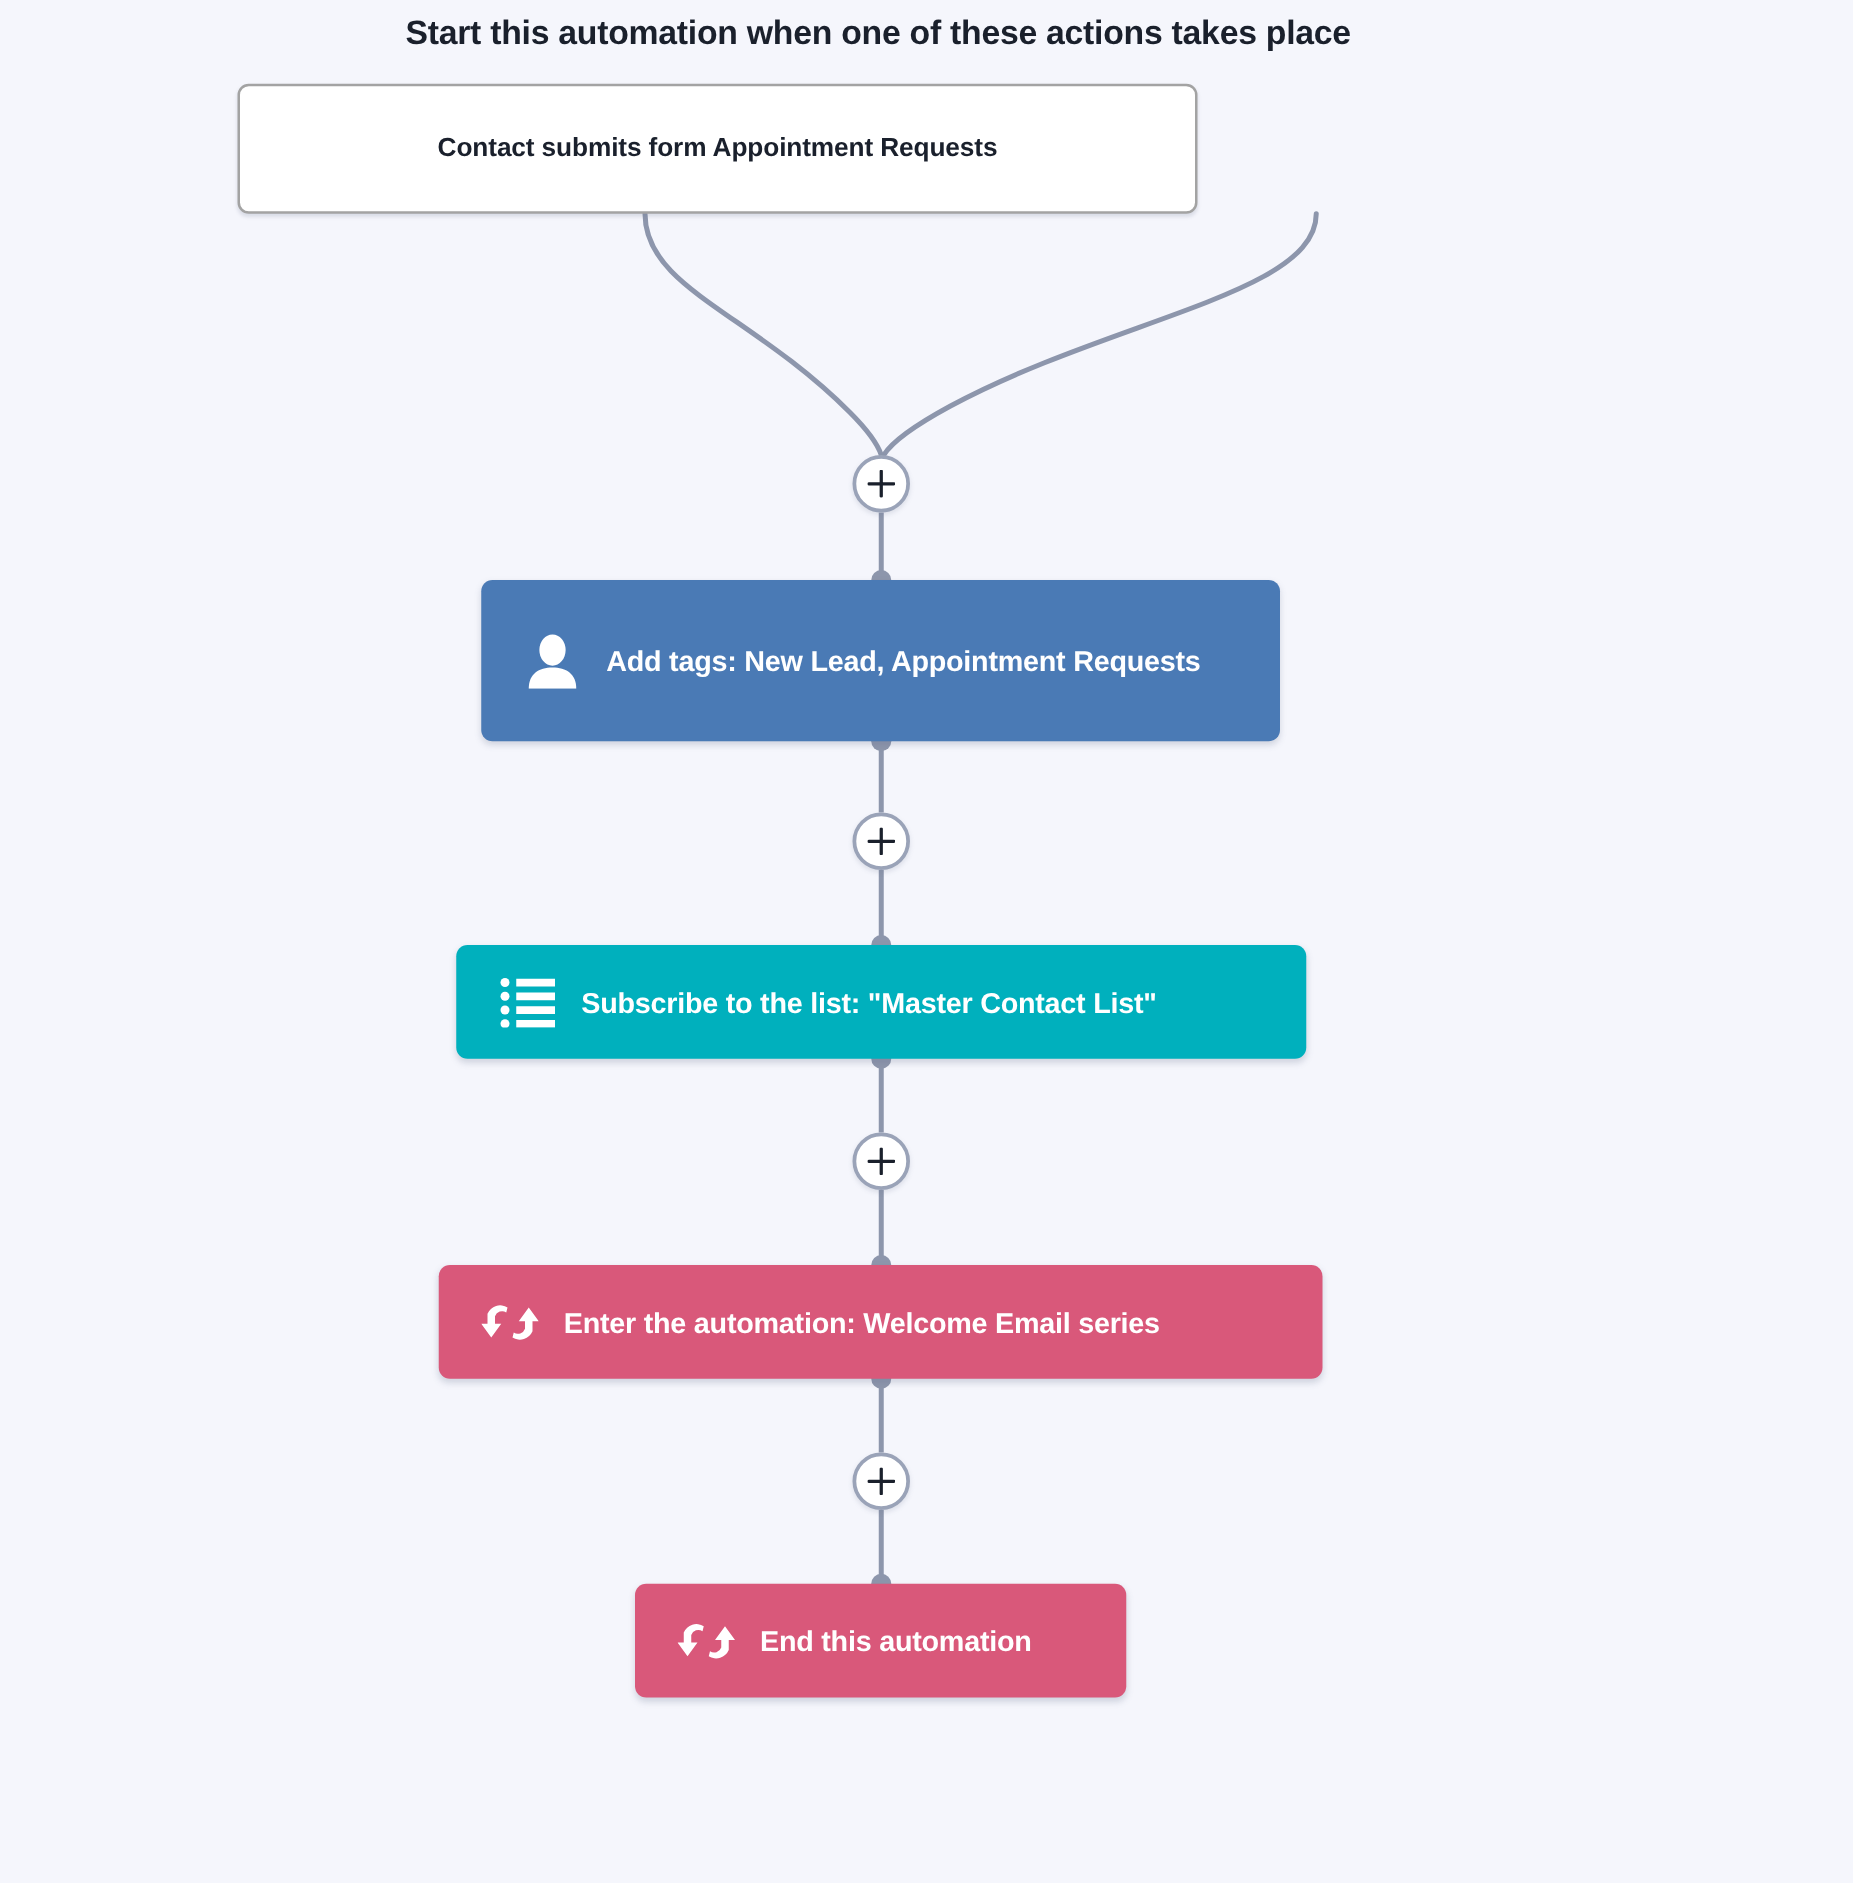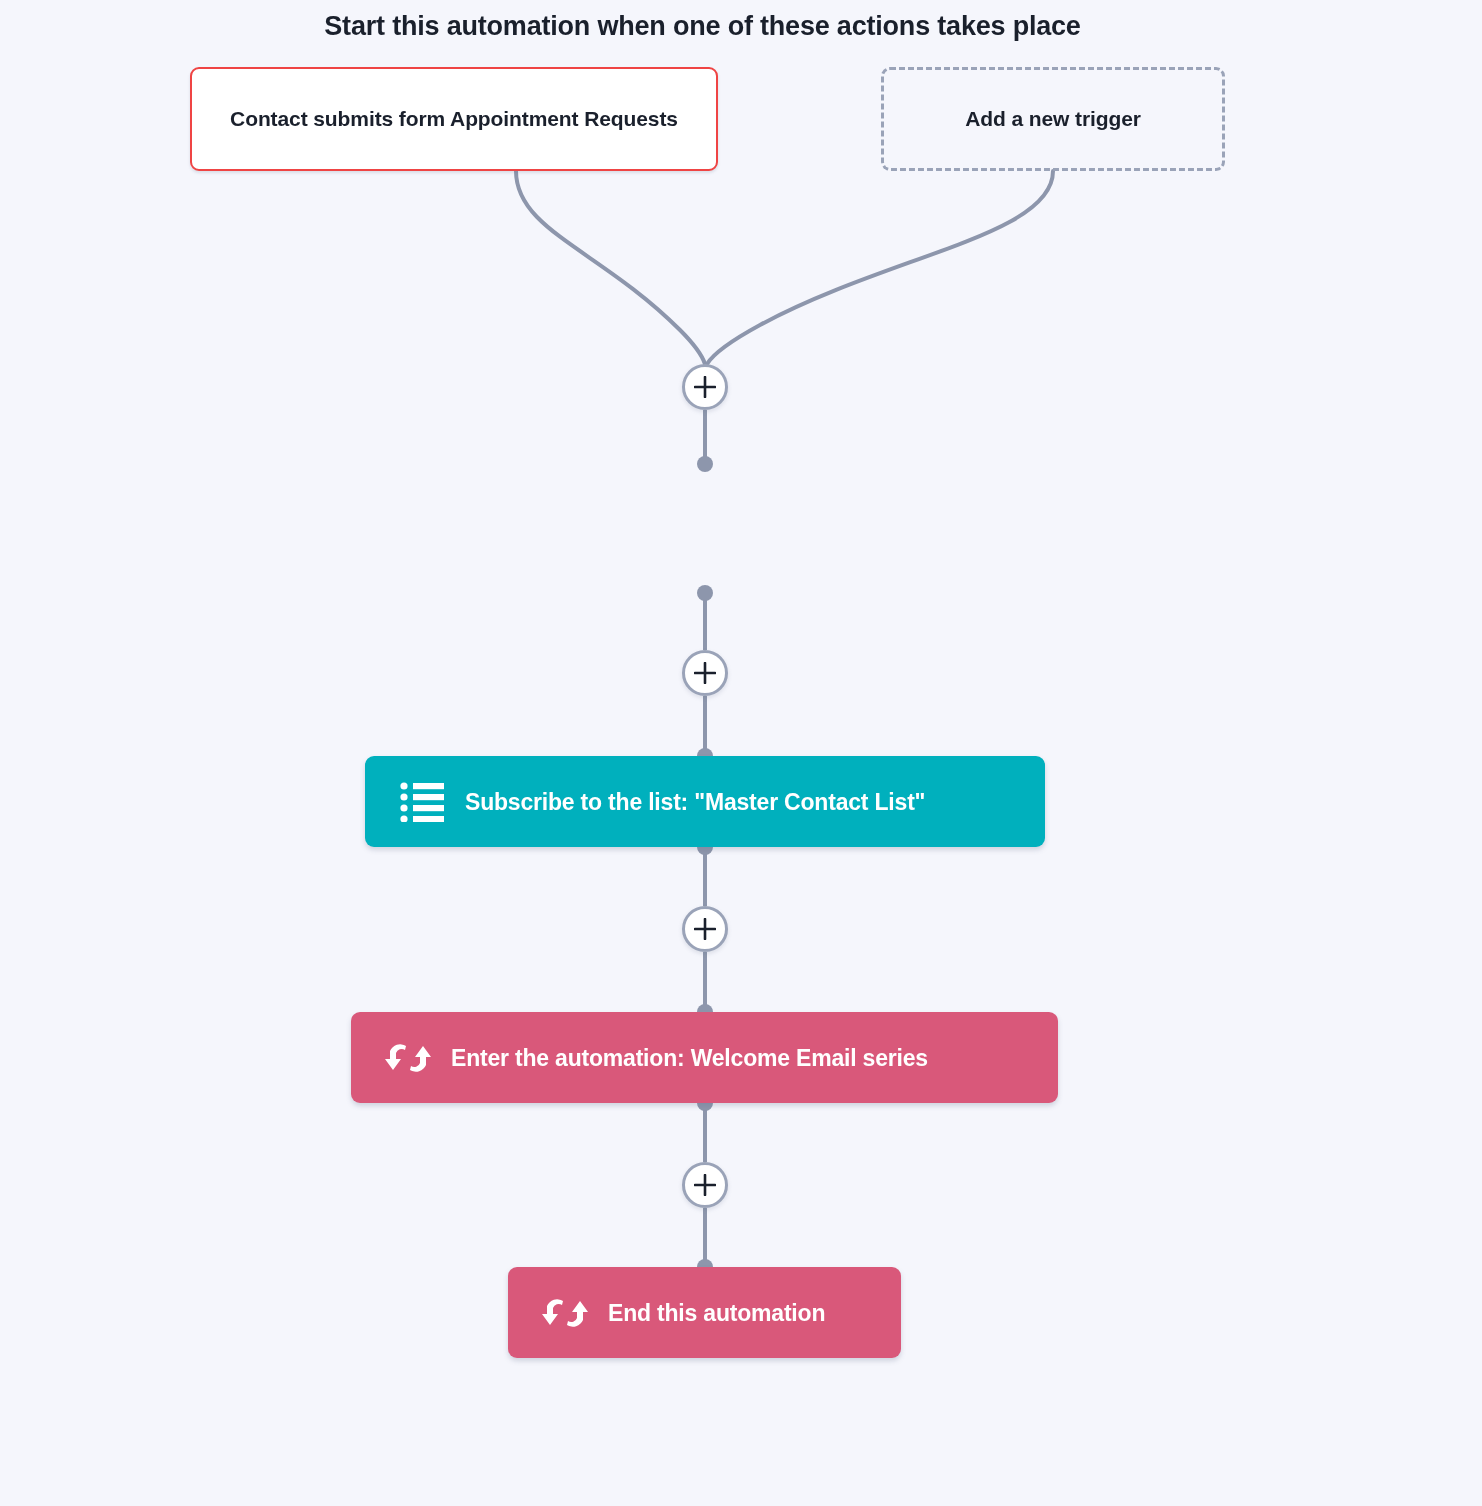--- a/index.html
+++ b/index.html
@@ -48,23 +48,23 @@
     font-size: 21px;
     font-weight: bold;
     color: #1a202c;
     border-radius: 9px;
     background: #ffffff;
     letter-spacing: -0.1px;
   }
   .trigger-solid {
     left: 190px;
     top: 67px;
-    width: 528px;
+    width: 768px;
     height: 104px;
-    border: 2px solid #ef4444;
+    border: 2px solid #a3a3a3;
     box-shadow: 0 2px 3px rgba(100,110,140,0.18);
   }
   .trigger-dashed {
     left: 881px;
     top: 67px;
     width: 344px;
     height: 104px;
     border: 3px dashed #9aa3b8;
     background: transparent;
   }
@@ -184,21 +184,20 @@
 
     <line x1="705" y1="952" x2="705" y2="1012" stroke="#8d96ac" stroke-width="4"></line>
 
     <line x1="705" y1="1103" x2="705" y2="1162" stroke="#8d96ac" stroke-width="4"></line>
 
     <line x1="705" y1="1208" x2="705" y2="1267" stroke="#8d96ac" stroke-width="4"></line>
   </svg>
 
   <div class="trigger trigger-solid">Contact submits form Appointment Requests</div>
 
-  <div class="trigger trigger-dashed">Add a new trigger</div>
 
   <div class="dot" style="left:697px; top:456px;"></div>
   <div class="dot" style="left:697px; top:585px;"></div>
   <div class="dot" style="left:697px; top:748px;"></div>
   <div class="dot" style="left:697px; top:839px;"></div>
   <div class="dot" style="left:697px; top:1004px;"></div>
   <div class="dot" style="left:697px; top:1095px;"></div>
   <div class="dot" style="left:697px; top:1259px;"></div>
 
   <div class="plus" style="left:682px; top:364px;">
@@ -218,20 +217,29 @@
       <path d="M11 1 L11 21 M1 11 L21 11" stroke="#1a202c" stroke-width="2.6" stroke-linecap="round"></path>
     </svg>
   </div>
 
   <div class="plus" style="left:682px; top:1162px;">
     <svg width="22" height="22" viewBox="0 0 22 22">
       <path d="M11 1 L11 21 M1 11 L21 11" stroke="#1a202c" stroke-width="2.6" stroke-linecap="round"></path>
     </svg>
   </div>
 
+  <div class="node node-addtags">
+    <span class="node-icon">
+      <svg width="42" height="44" viewBox="0 0 42 44">
+        <ellipse cx="21" cy="13" rx="10.5" ry="12.5" fill="#ffffff"></ellipse>
+        <path d="M2 44 C2 32 10 27 21 27 C32 27 40 32 40 44 Z" fill="#ffffff"></path>
+      </svg>
+    </span>
+    <span class="node-label">Add tags: New Lead, Appointment Requests</span>
+  </div>
 
   <div class="node node-subscribe">
     <span class="node-icon">
       <svg width="44" height="40" viewBox="0 0 44 40">
         <circle cx="4" cy="4" r="3.6" fill="#ffffff"></circle>
         <rect x="13" y="1" width="31" height="6.2" fill="#ffffff"></rect>
         <circle cx="4" cy="15" r="3.6" fill="#ffffff"></circle>
         <rect x="13" y="12" width="31" height="6.2" fill="#ffffff"></rect>
         <circle cx="4" cy="26" r="3.6" fill="#ffffff"></circle>
         <rect x="13" y="23" width="31" height="6.2" fill="#ffffff"></rect>

